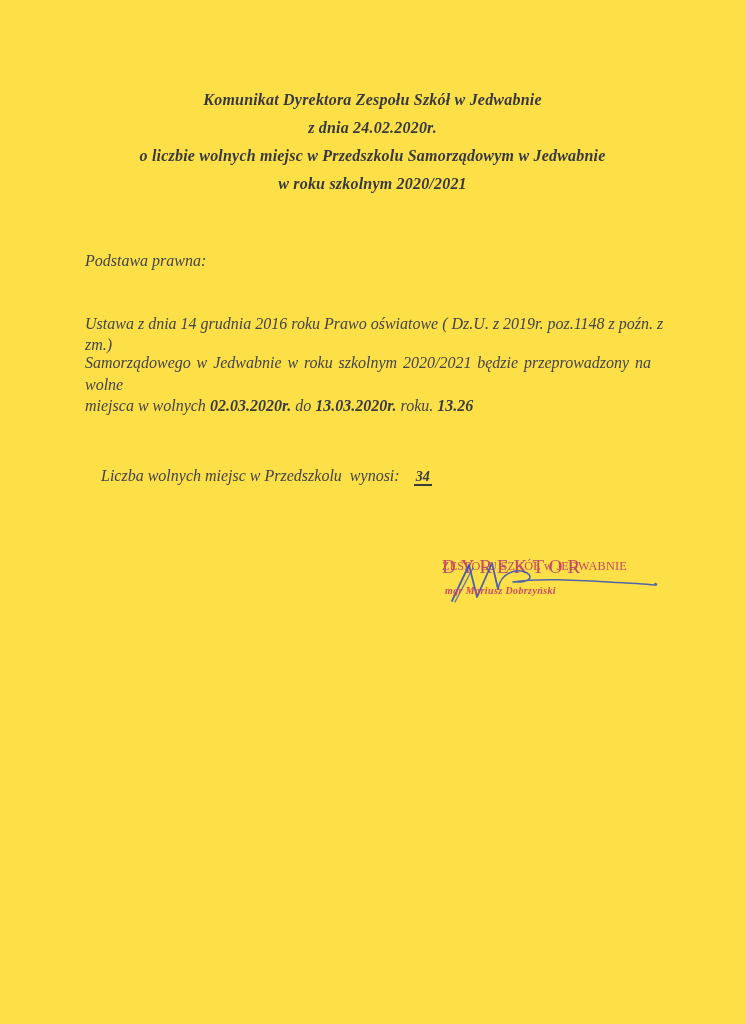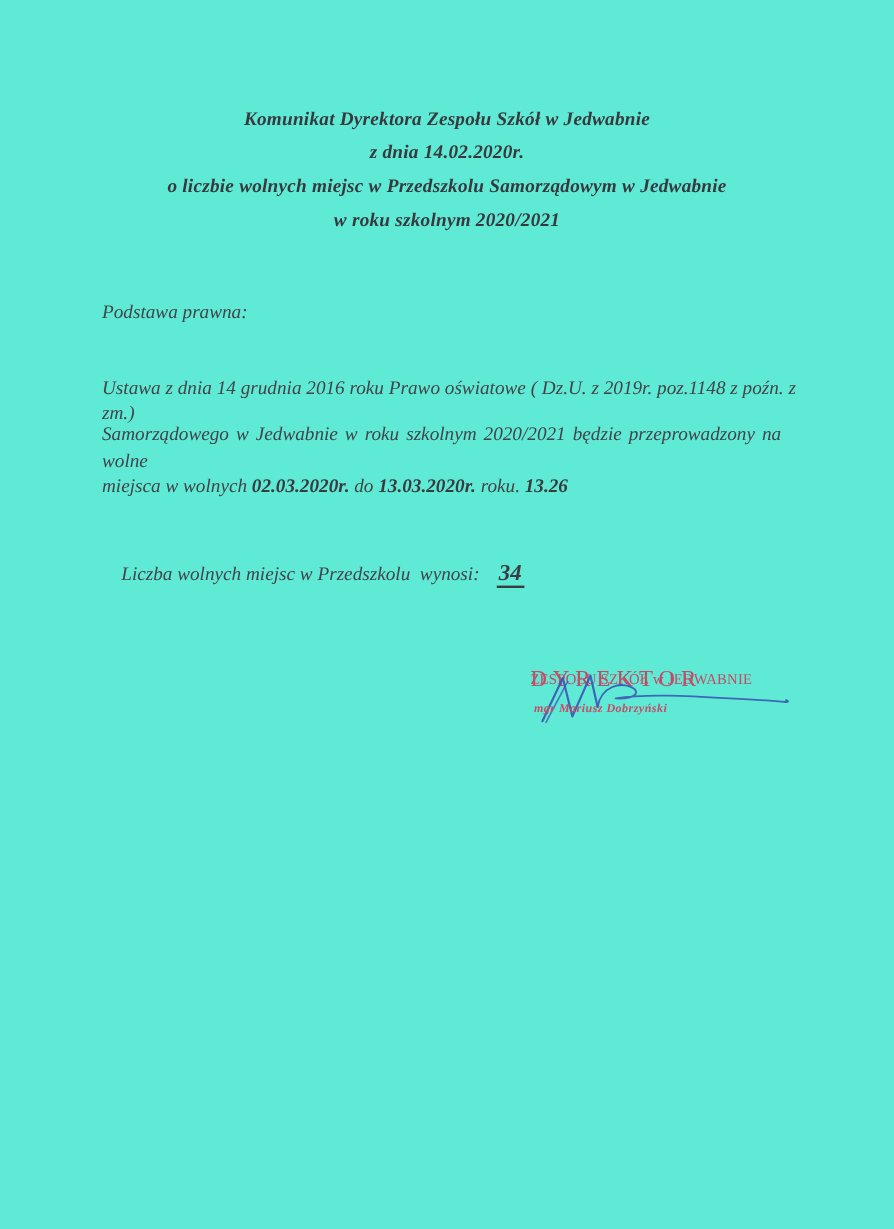--- a/index.html
+++ b/index.html
@@ -5,21 +5,21 @@
   * { margin: 0; padding: 0; box-sizing: border-box; }
   html, body { width: 745px; height: 1024px; }
   body {
     font-family: "Liberation Serif", "DejaVu Serif", serif;
     background: #ffffff;
   }
   .page {
     position: relative;
     width: 745px;
     height: 1024px;
-    background: #5eead4;
+    background: #fde047;
     overflow: hidden;
     color: #3f3f46;
   }
   
   .title-block {
     position: absolute;
     left: 0; right: 0;
     top: 86px;
     text-align: center;
   }
@@ -71,21 +71,21 @@
     position: absolute;
     left: 85px; top: 449px;
     font-style: italic;
     font-size: 16px;
     color: #43434a;
     white-space: pre;
   }
   .vacancy-value {
     font-weight: bold;
     font-style: italic;
-    font-size: 19px;
+    font-size: 14px;
     color: #3a3a41;
     border-bottom: 2px solid #3a3a41;
     margin-left: 14px;
     padding: 0 2px 0 2px;
   }
   
   .stamp-block {
     position: absolute;
     left: 440px; top: 540px;
     width: 230px; height: 70px;
@@ -126,21 +126,21 @@
     pointer-events: none;
   }
 </style>
 </head>
 <body>
 
 <div class="page">
 
   <div class="title-block">
     <div class="title-line">Komunikat Dyrektora Zespołu Szkół w Jedwabnie</div>
-    <div class="title-line">z dnia 14.02.2020r.</div>
+    <div class="title-line">z dnia 24.02.2020r.</div>
     <div class="title-line">o liczbie wolnych miejsc w Przedszkolu Samorządowym w Jedwabnie</div>
     <div class="title-line">w roku szkolnym 2020/2021</div>
   </div>
 
   <div class="legal-label">Podstawa prawna:</div>
   <div class="legal-text">
     <div class="legal-line">Ustawa z dnia 14 grudnia 2016 roku Prawo oświatowe ( Dz.U. z 2019r. poz.1148 z poźn. z</div>
     <div class="legal-line">zm.)</div>
   </div>
 

